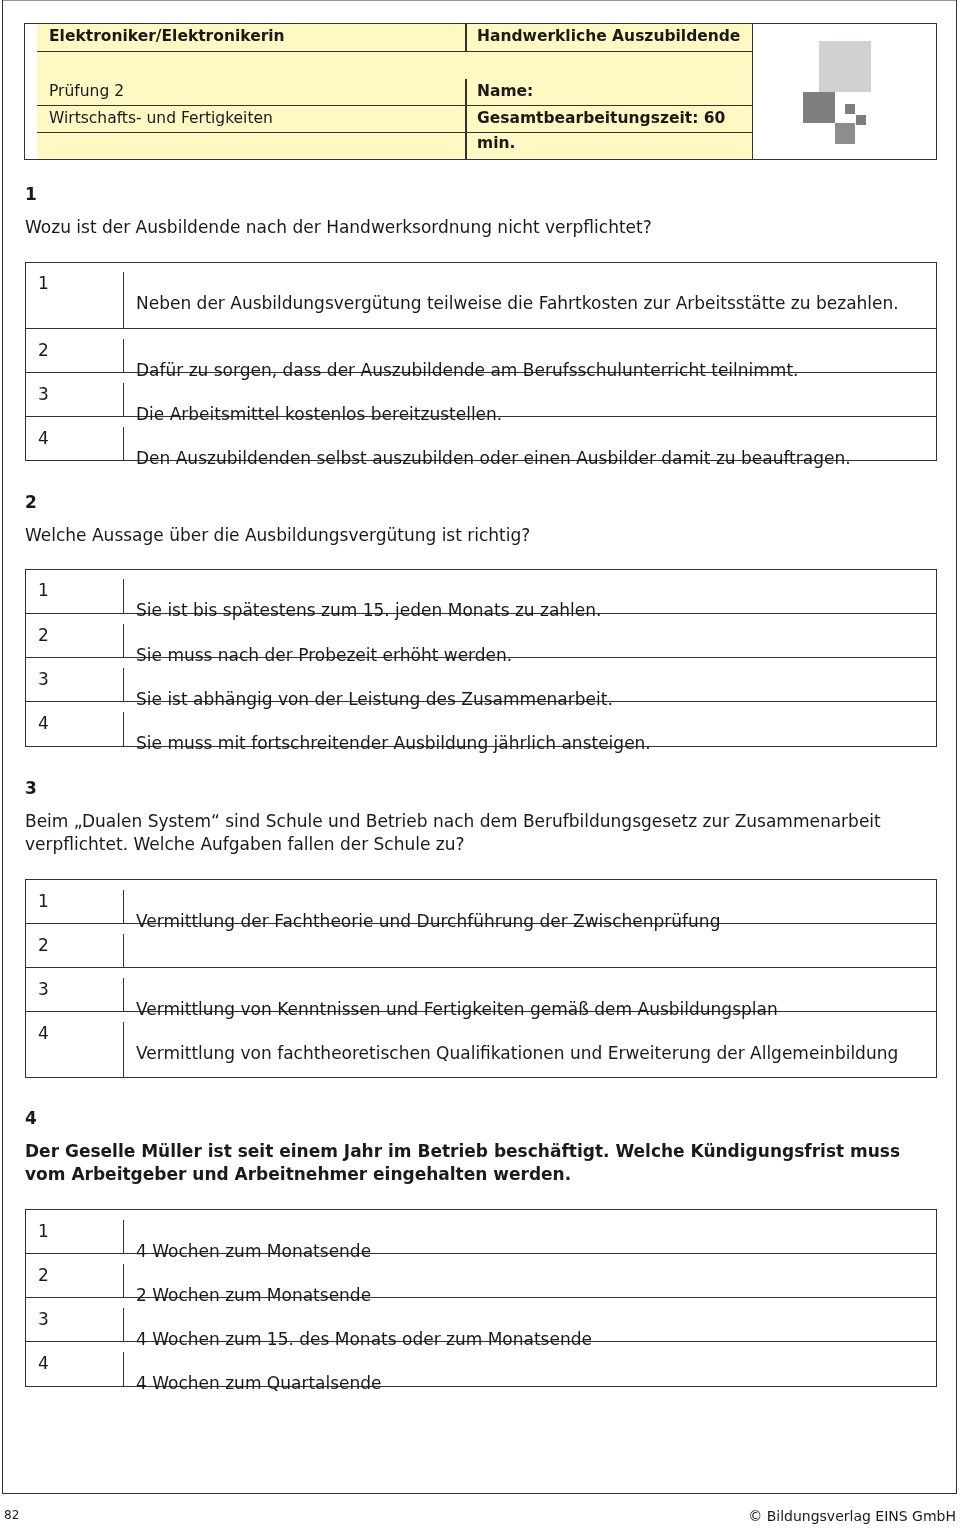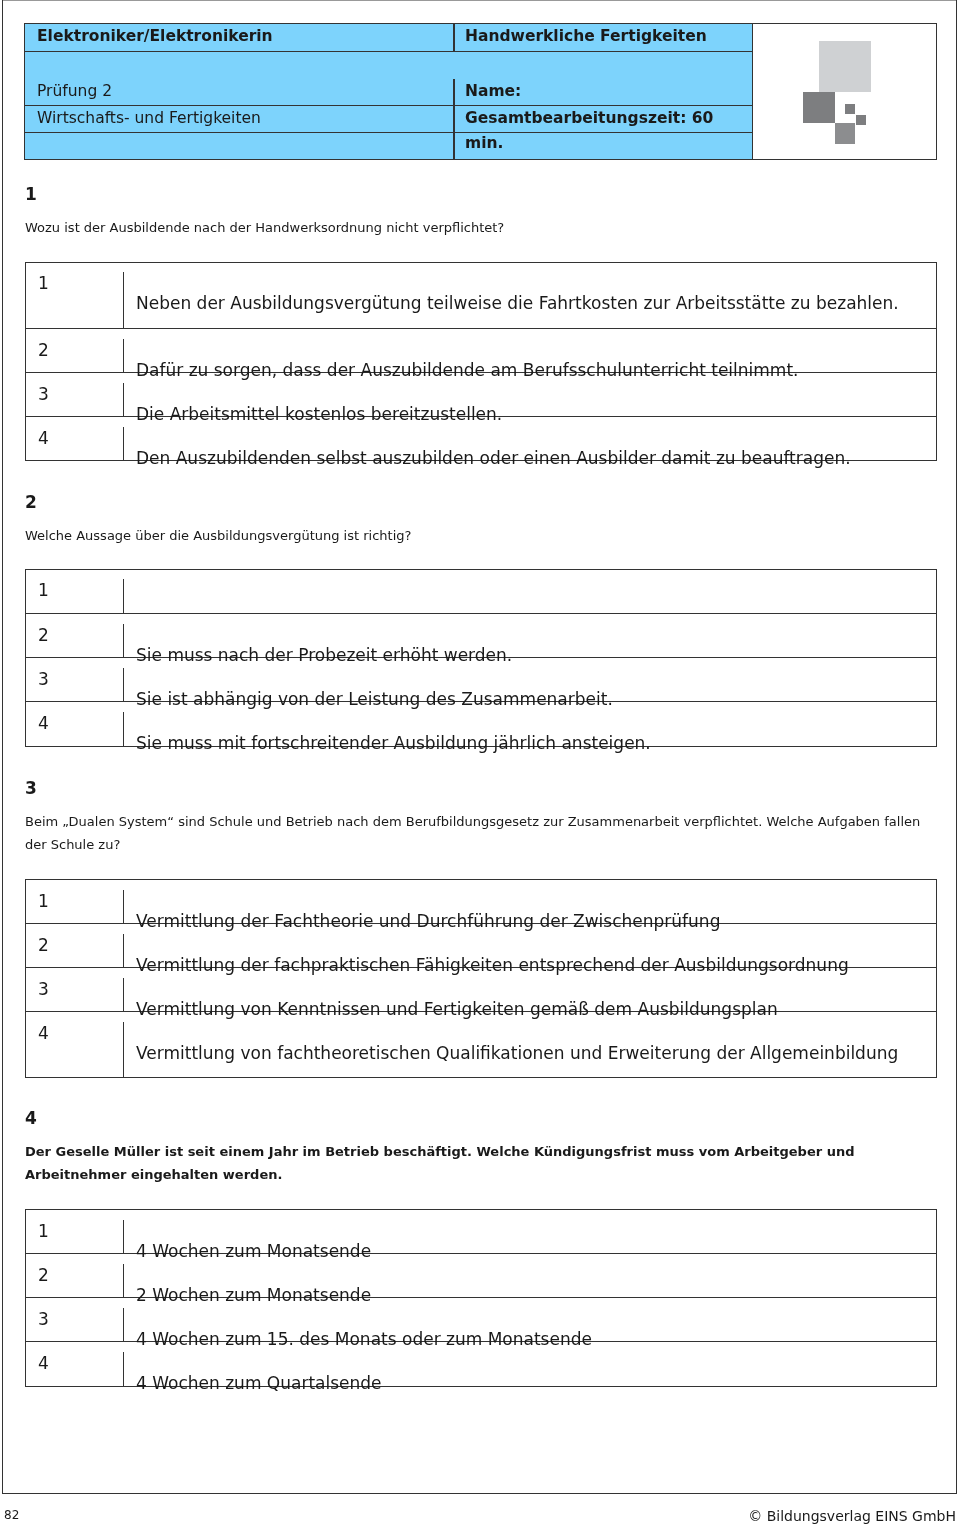--- a/index.html
+++ b/index.html
@@ -2,50 +2,50 @@
 <html><head>
 <meta charset="utf-8">
 <style>
   html, body { margin:0; padding:0; background:#fff; }
   body { width:960px; height:1533px; position:relative; font-family:"DejaVu Sans", sans-serif; color:#1a1a1a; overflow:hidden; }
   .frame { position:absolute; left:2px; top:0; width:955px; height:1494px; border:1px solid #333; border-top:none; box-sizing:border-box; }
   .frame-top { position:absolute; left:2px; top:0; width:955px; height:1px; background:#999; }
 
   
   .hdr { position:absolute; left:24px; top:23px; width:913px; height:137px; border:1.5px solid #333; box-sizing:border-box; }
-  .hdr-grid { position:absolute; left:0; top:0; width:856px; height:100%; background:#7dd3fc; }
+  .hdr-grid { position:absolute; left:12px; top:0; width:856px; height:100%; background:#fef9c3; }
   .hdr-row { position:absolute; left:0; width:727px; border-bottom:1.5px solid #333; box-sizing:border-box; font-size:15.5px; line-height:25px; }
   .hdr-row .c1 { position:absolute; left:12px; top:0; }
   .hdr-row .c2 { position:absolute; left:440px; top:0; }
   .vline { position:absolute; left:428px; width:1.5px; background:#333; }
   .logo-cell { position:absolute; left:727px; top:0; width:184px; height:100%; border-left:1.5px solid #333; background:#fff; box-sizing:border-box; }
   .b { font-weight:bold; }
 
   .q-num { position:absolute; left:25px; font-size:17px; font-weight:bold; }
-  .q-text { position:absolute; left:25px; width:915px; font-size:13px; line-height:23px; }
+  .q-text { position:absolute; left:25px; width:915px; font-size:17px; line-height:23px; }
   .opts { position:absolute; left:25px; width:912px; border:1.5px solid #333; box-sizing:border-box; border-collapse:collapse; }
   .opt { display:flex; border-bottom:1.5px solid #333; box-sizing:border-box; font-size:17px; line-height:23px; }
   .opt:last-child { border-bottom:none; }
   .opt .n { width:98px; border-right:1.5px solid #333; box-sizing:border-box; padding-left:12px; }
   .opt .t { flex:1; padding-left:12px; padding-right:10px;margin-top:20px; }
 
   .footer-left { position:absolute; left:4px; top:1508px; font-size:12px; }
   .footer-right { position:absolute; right:4px; top:1508px; font-size:14px; }
 </style>
 </head>
 <body>
 
 <div class="frame-top"></div>
 <div class="frame"></div>
 
 <div class="hdr">
   <div class="hdr-grid">
     <div class="hdr-row" style="top:0;height:28px;">
       <span class="c1 b">Elektroniker/Elektronikerin</span>
-      <span class="c2 b">Handwerkliche Fertigkeiten</span>
+      <span class="c2 b">Handwerkliche Auszubildende</span>
     </div>
     <div class="hdr-row" style="top:55px;height:27px;">
       <span class="c1">Prüfung 2</span>
       <span class="c2 b">Name:</span>
     </div>
     <div class="hdr-row" style="top:82px;height:27px;">
       <span class="c1">Wirtschafts- und Fertigkeiten</span>
       <span class="c2 b">Gesamtbearbeitungszeit: 60 min.</span>
     </div>
     <div class="hdr-row" style="top:109px;height:26px;border-bottom:none;"></div>
@@ -82,20 +82,21 @@
     <span class="n">4</span>
     <span class="t">Den Auszubildenden selbst auszubilden oder einen Ausbilder damit zu beauftragen.</span>
   </div>
 </div>
 
 <div class="q-num" style="top:492px;">2</div>
 <div class="q-text" style="top:524px;">Welche Aussage über die Ausbildungsvergütung ist richtig?</div>
 <div class="opts" style="top:569px;">
   <div class="opt" style="height:44px;padding-top:9px;">
     <span class="n">1</span>
+    <span class="t">Sie ist bis spätestens zum 15. jeden Monats zu zahlen.</span>
   </div>
   <div class="opt" style="height:44px;padding-top:10px;">
     <span class="n">2</span>
     <span class="t">Sie muss nach der Probezeit erhöht werden.</span>
   </div>
   <div class="opt" style="height:44px;padding-top:10px;">
     <span class="n">3</span>
     <span class="t">Sie ist abhängig von der Leistung des Zusammenarbeit.</span>
   </div>
   <div class="opt" style="height:44px;padding-top:10px;">
@@ -106,21 +107,20 @@
 
 <div class="q-num" style="top:778px;">3</div>
 <div class="q-text" style="top:810px;">Beim „Dualen System“ sind Schule und Betrieb nach dem Berufbildungsgesetz zur Zusammenarbeit verpflichtet. Welche Aufgaben fallen der Schule zu?</div>
 <div class="opts" style="top:879px;">
   <div class="opt" style="height:44px;padding-top:10px;">
     <span class="n">1</span>
     <span class="t">Vermittlung der Fachtheorie und Durchführung der Zwischenprüfung</span>
   </div>
   <div class="opt" style="height:44px;padding-top:10px;">
     <span class="n">2</span>
-    <span class="t">Vermittlung der fachpraktischen Fähigkeiten entsprechend der Ausbildungsordnung</span>
   </div>
   <div class="opt" style="height:44px;padding-top:10px;">
     <span class="n">3</span>
     <span class="t">Vermittlung von Kenntnissen und Fertigkeiten gemäß dem Ausbildungsplan</span>
   </div>
   <div class="opt" style="height:65px;padding-top:10px;">
     <span class="n">4</span>
     <span class="t">Vermittlung von fachtheoretischen Qualifikationen und Erweiterung der Allgemeinbildung</span>
   </div>
 </div>

